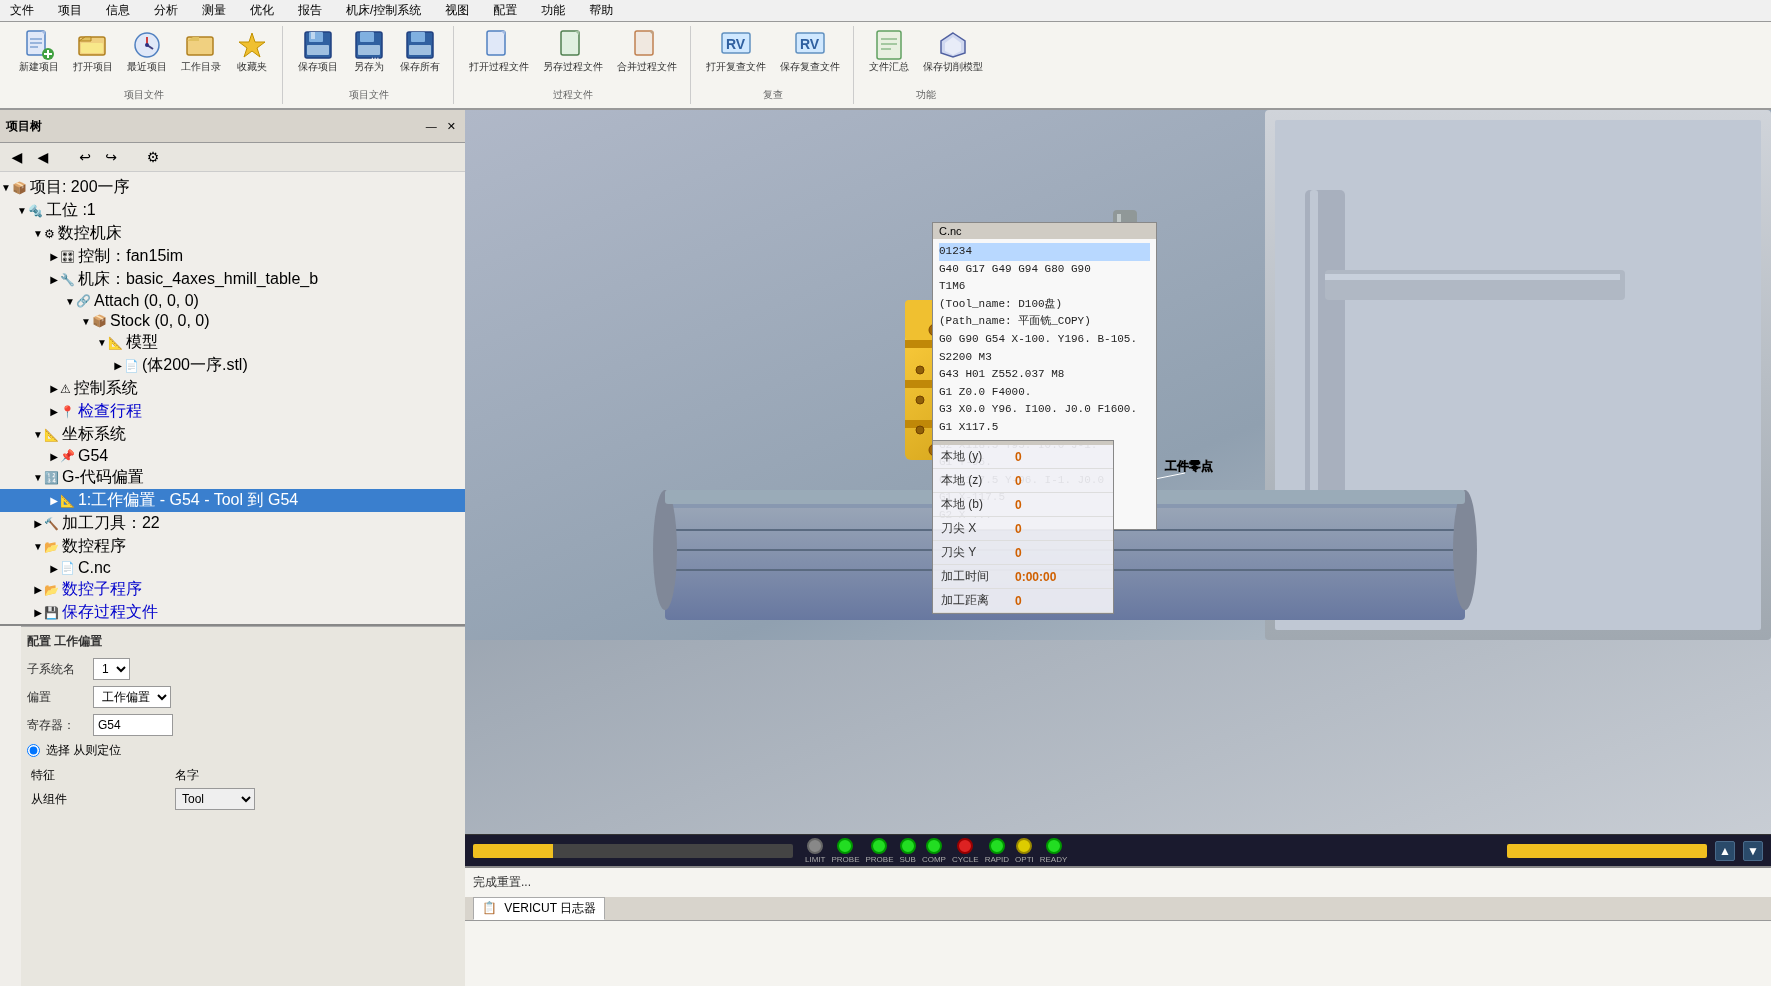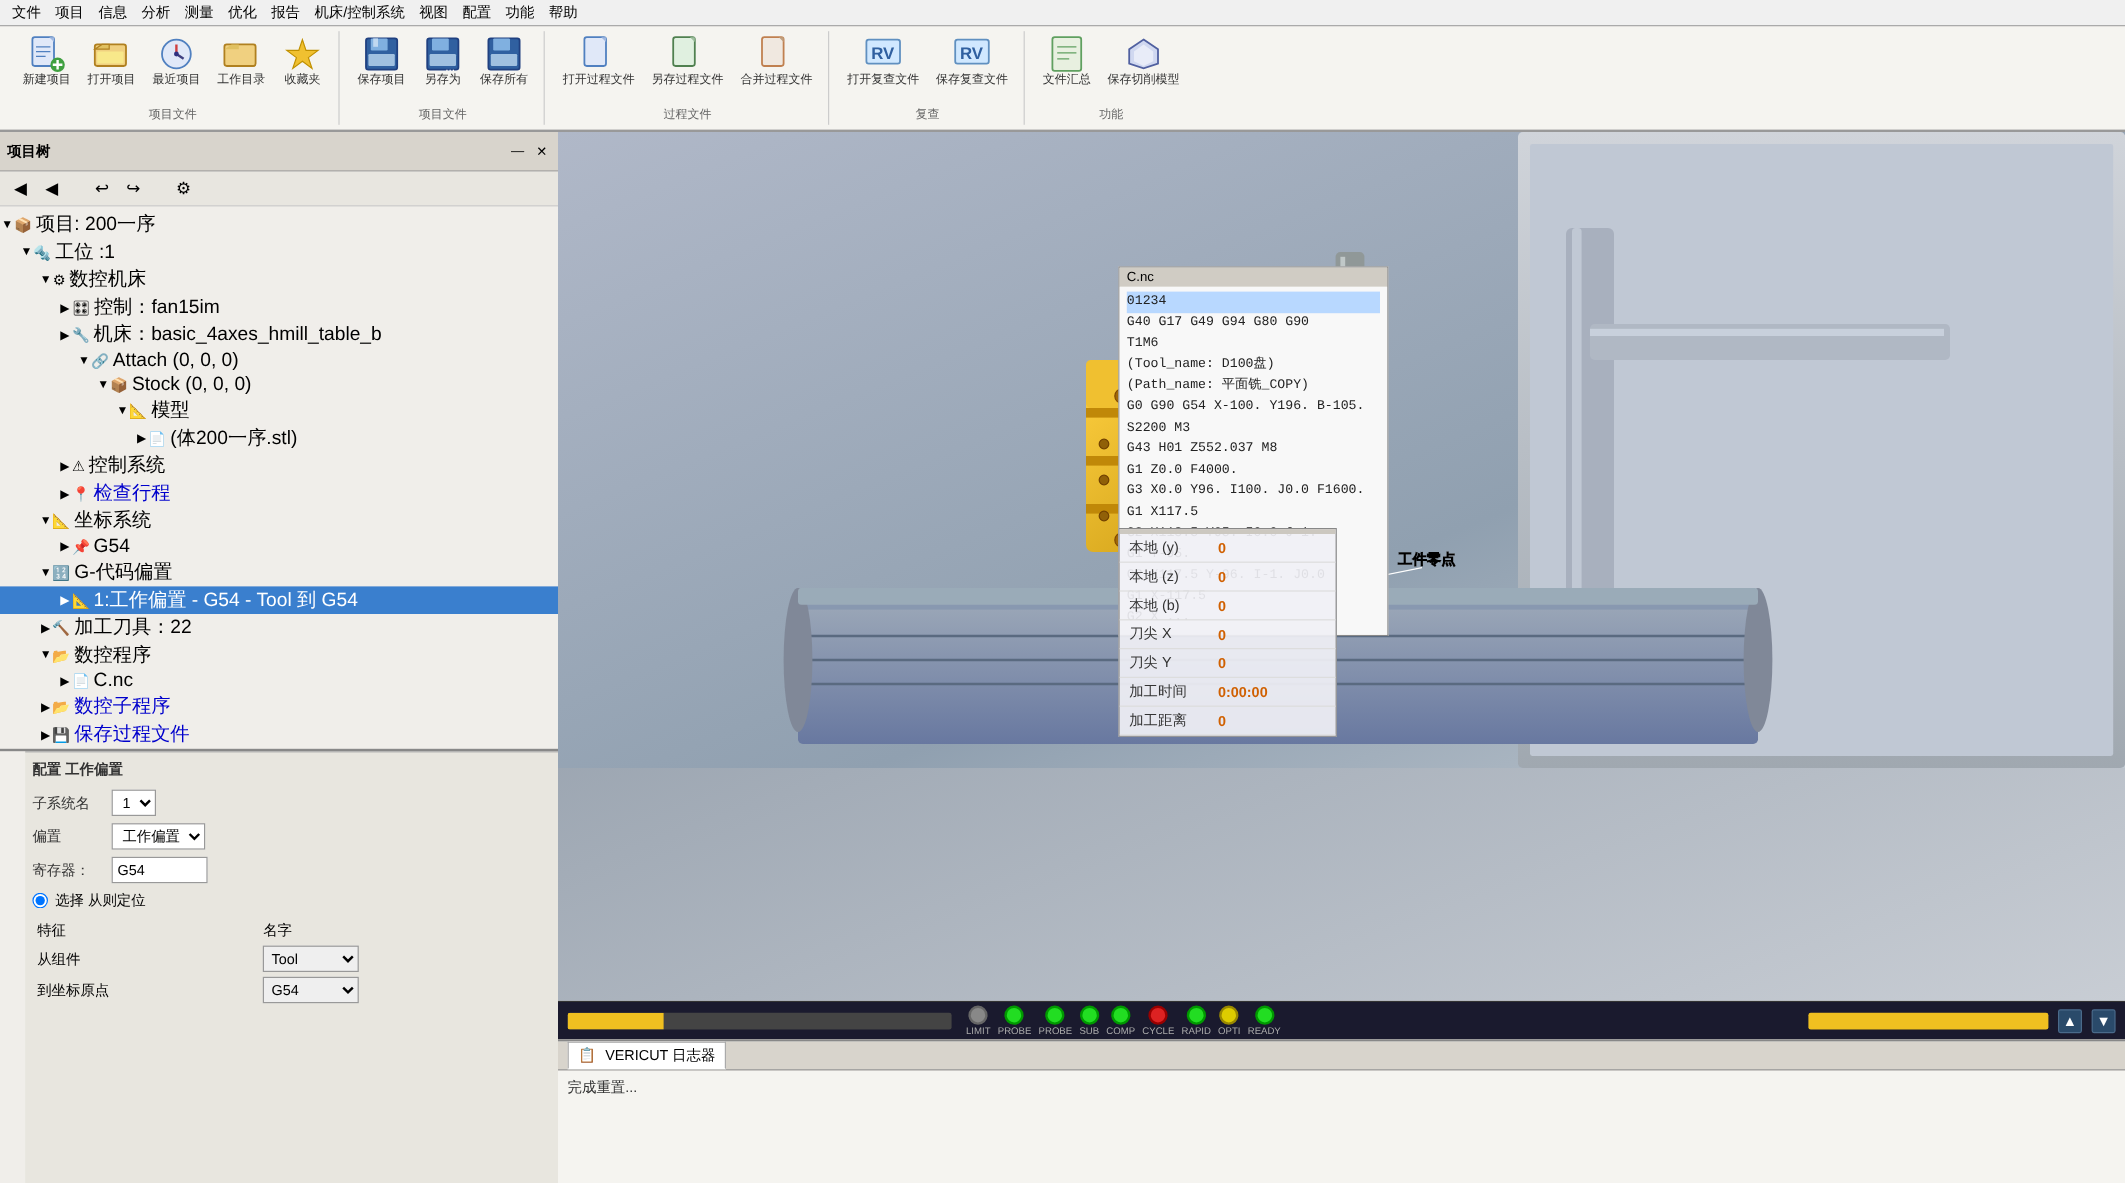--- a/index.html
+++ b/index.html
@@ -354,21 +354,21 @@
     #viewport-main {
       flex: 1;
       display: flex;
       position: relative;
     }
   </style>
 </head>
 <body>
 
 <div id="menu-bar">
-  <div id="menu-items" style="display:flex; gap:0;">
+  <div id="menu-items" style="display:flex; gap:12px;">
 
   <span>文件</span>
       <span>项目</span>
       <span>信息</span>
       <span>分析</span>
       <span>测量</span>
       <span>优化</span>
       <span>报告</span>
       <span>机床/控制系统</span>
       <span>视图</span>
@@ -773,28 +773,20 @@
         <tbody>
             <tr>
           <td><span>特征</span></td>
           <td><span>名字</span></td>
         </tr>
         <tr>
           <td><span>从组件</span></td>
           <td>
             <select class="from-select">
               <option>Tool</option>
-            </select>
-          </td>
-        </tr>
-        <tr>
-          <td><span>到坐标原点</span></td>
-          <td>
-            <select class="to-select">
-              <option>G54</option>
             </select>
           </td>
         </tr>
       </tbody>
         </table>
     </div>
 
   </div>
 
   <div id="viewport-area">
@@ -1000,26 +992,26 @@
     </div>
         </div>
       <div id="status-right">
         <div id="second-progress"></div>
         <div class="status-btn">▲</div>
         <div class="status-btn">▼</div>
       </div>
     </div>
 
     <div id="log-panel">
+      <div id="log-content">
+        <span>完成重置...</span>
+      </div>
       <div id="log-header">
         <div class="log-tab active">
           <span style="margin-right:4px;">📋</span>
           <span>VERICUT 日志器</span>
         </div>
       </div>
-      <div id="log-content">
-        <span>完成重置...</span>
-      </div>
     </div>
 
   </div>
 
 </div>
 
 </body></html>

